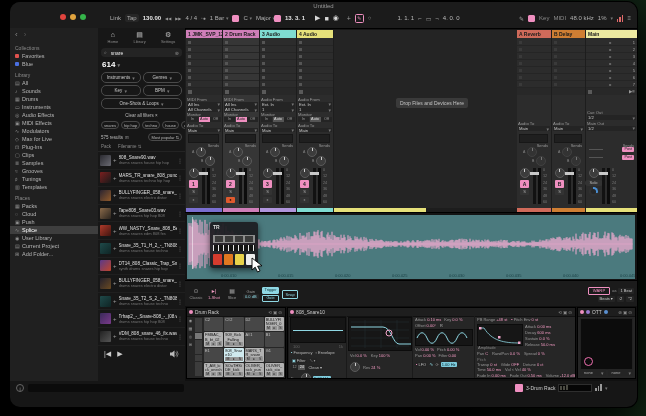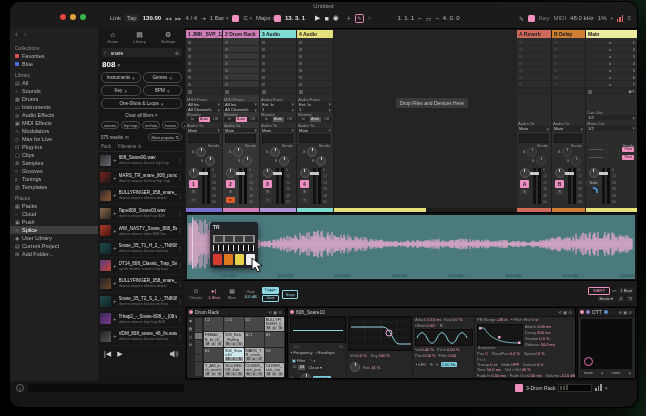--- a/index.html
+++ b/index.html
@@ -349,21 +349,21 @@
         <span class="ptab">
           <span class="pi">⚙</span>
           <span class="pl">Settings</span>
         </span>
       </div>
     <div class="search">
       <span style="color:#888;font-size:5px">⌕</span>
       <input value="snare" style="">
       <span style="margin-left:auto;color:#888;font-size:5px">⊗</span>
     </div>
-    <div class="packchip"><span>808</span> <span class="caret">▾</span></div>
+    <div class="packchip"><span>614</span> <span class="caret">▾</span></div>
     <div class="fgrid" id="sp-filters">
         <span class="fbtn">Instruments <span class="caret">▾</span></span>
         <span class="fbtn">Genres <span class="caret">▾</span></span>
         <span class="fbtn">Key <span class="caret">▾</span></span>
         <span class="fbtn">BPM <span class="caret">▾</span></span>
         <span class="fbtn wide">One-Shots &amp; Loops <span class="caret">▾</span></span>
       </div>
     <div class="clear">Clear all filters ×</div>
     <div class="tagsrow" id="sp-tags">
         <span class="tag">snares</span>

